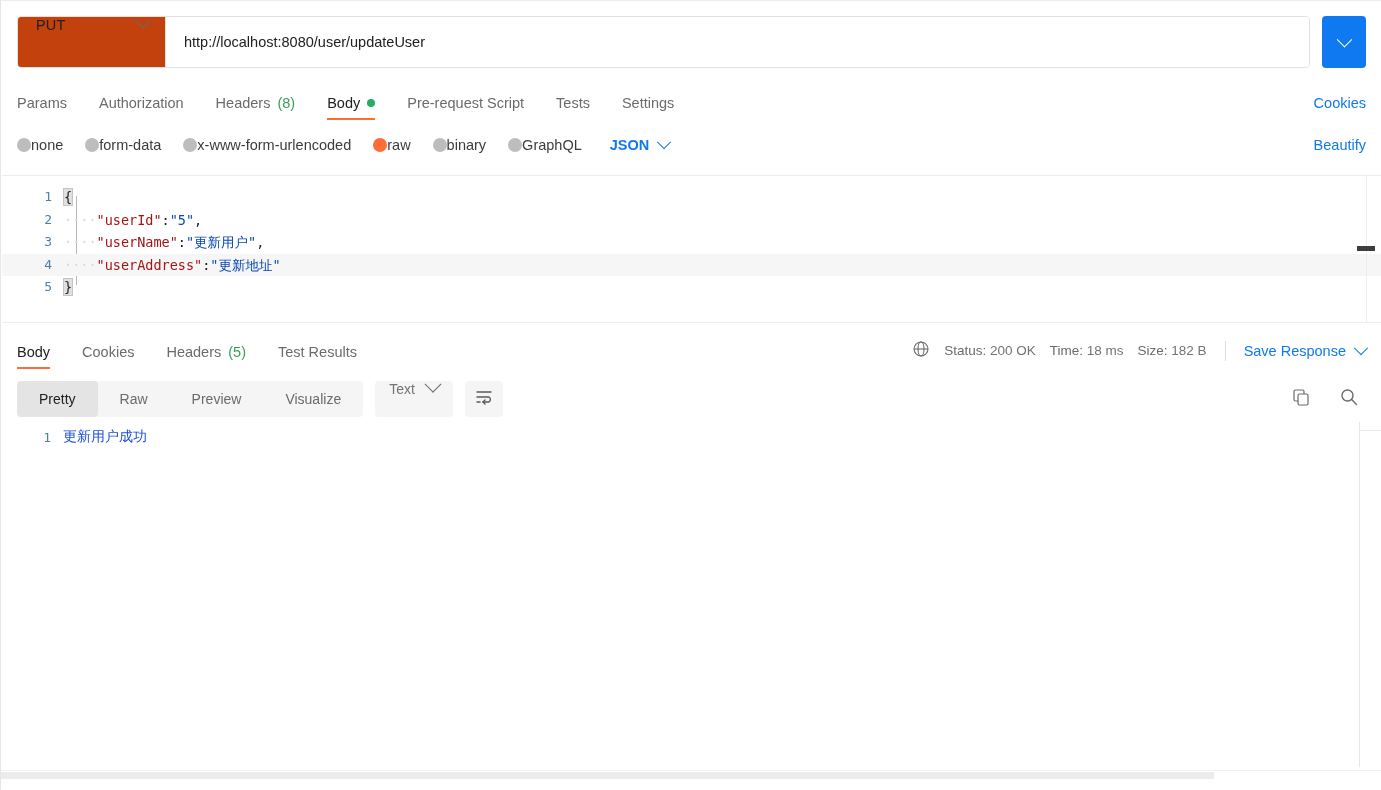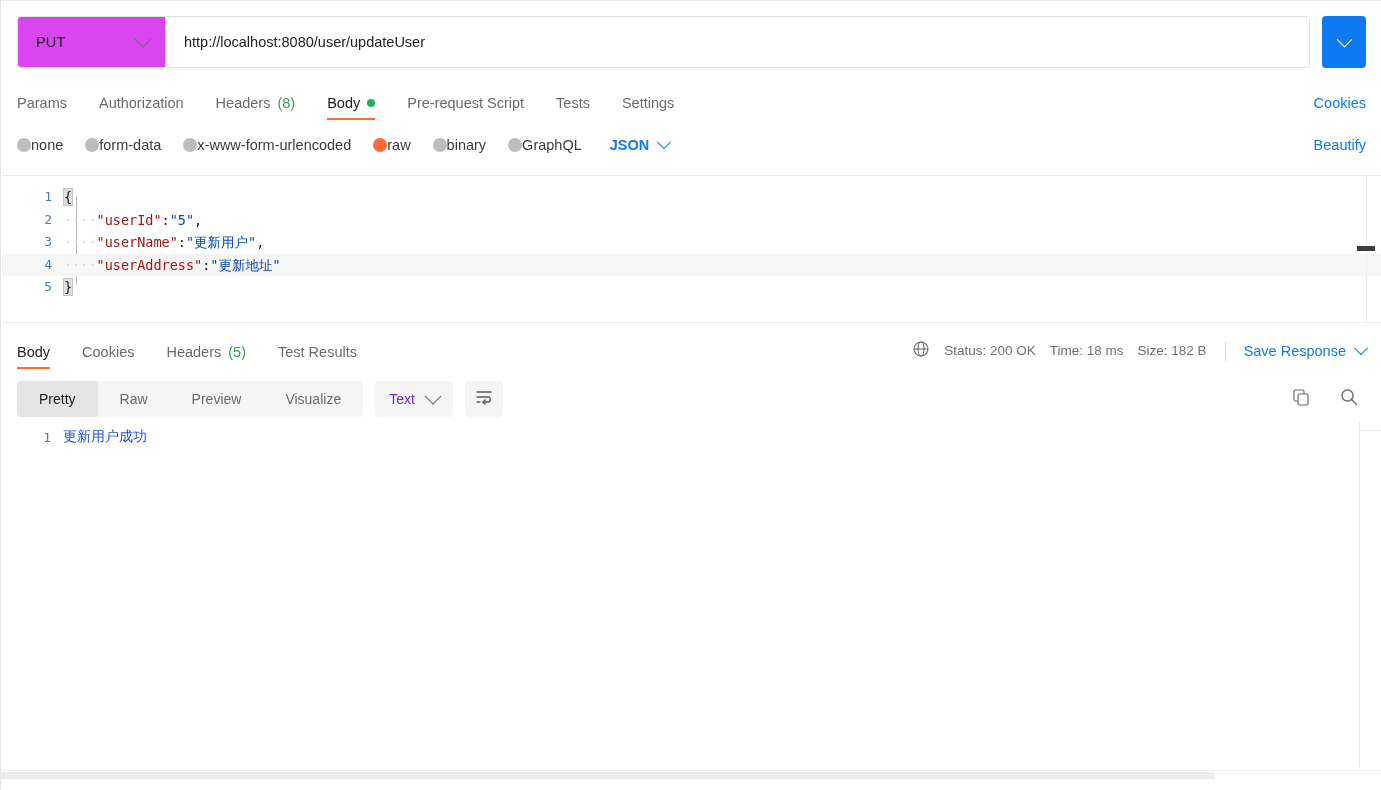--- a/index.html
+++ b/index.html
@@ -33,23 +33,23 @@
     align-items: stretch;
     height: 52px;
     flex: 1;
     border: 1px solid #e0e0e0;
     border-radius: 4px;
     background: #fff;
     overflow: hidden;
   }
   .method-box {
     width: 148px;
-    background: #d946ef;
-    display: flex;
-    align-items: center;
+    background: #c2410c;
+    display: flex;
+    align-items: flex-start;
     justify-content: space-between;
     padding: 0 16px 0 18px;
     cursor: pointer;
     border-right: 1px solid #e0e0e0;
   }
   .method-label {
     font-size: 14.5px;
     color: #212121;
     font-weight: 400;
     letter-spacing: .2px;
@@ -321,29 +321,28 @@
     cursor: pointer;
   }
   .seg-item.active {
     background: #e4e4e4;
     color: #212121;
     border-radius: 4px;
   }
   .mini-select {
     margin-left: 12px;
     display: flex;
-    align-items: center;
     gap: 12px;
     height: 36px;
     padding: 0 14px;
     background: #f5f5f5;
     border-radius: 4px;
     cursor: pointer;
     font-size: 14px;
-    color: #6d28d9;
+    color: #737373;
   }
   .icon-btn {
     margin-left: 12px;
     width: 38px; height: 36px;
     background: #f5f5f5;
     border-radius: 4px;
     display: flex;
     align-items: center;
     justify-content: center;
     cursor: pointer;

